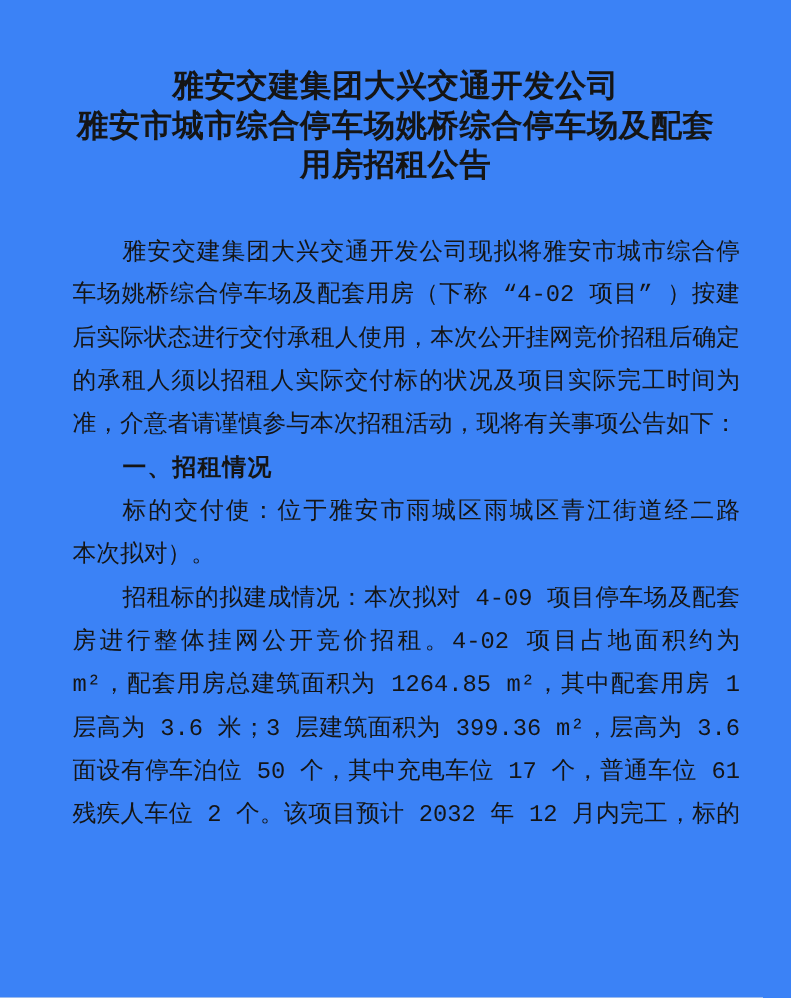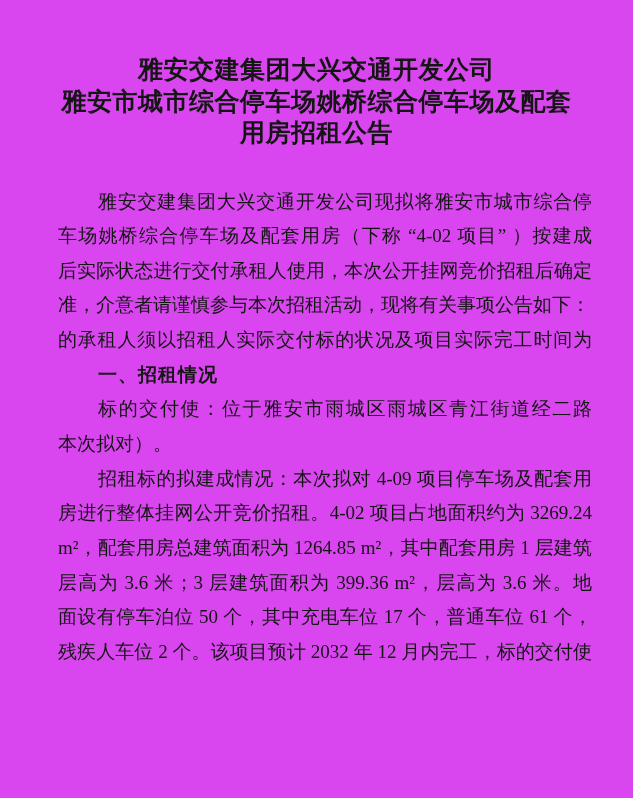--- a/index.html
+++ b/index.html
@@ -5,21 +5,21 @@
   html, body {
     margin: 0;
     padding: 0;
     background: #e8e8e6;
   }
   .page {
     position: relative;
     width: 633px;
     height: 798px;
     margin: 0 auto;
-    background: #d946ef;
+    background: #3b82f6;
     color: #151515;
     overflow: hidden;
     font-family: "Liberation Serif", "DejaVu Serif", serif;
     box-sizing: border-box;
   }
   .title-block {
     margin: 54px 36px 0 36px;
     text-align: center;
     font-family: "Liberation Sans", "DejaVu Sans", sans-serif;
     font-weight: 700;
@@ -36,50 +36,51 @@
     line-height: 34.67px;
   }
   .paragraph {
     margin: 0;
   }
   .line {
     height: 34.67px;
     overflow: hidden;
     text-align: justify;
     text-align-last: justify;
+    font-family: Liberation Mono, monospace;
   }
   .line.nofill {
     text-align: left;
     text-align-last: left;
   }
   .line.indent {
     text-indent: 40px;
   }
   .line.heading {
-    font-family: Liberation Sans, sans-serif;
+    font-family: Liberation Mono, monospace;
     font-weight: 700;
     letter-spacing: 1px;
   }
 </style>
 </head>
 <body>
 
 <div class="page">
   <div class="title-block">
     <div class="title-line">雅安交建集团大兴交通开发公司</div>
     <div class="title-line">雅安市城市综合停车场姚桥综合停车场及配套</div>
     <div class="title-line">用房招租公告</div>
   </div>
   <div class="body-block" id="doc-body">
       <div class="paragraph">
         <div class="line indent">雅安交建集团大兴交通开发公司现拟将雅安市城市综合停</div>
         <div class="line">车场姚桥综合停车场及配套用房（下称 “4-02 项目” ）按建成</div>
         <div class="line">后实际状态进行交付承租人使用，本次公开挂网竞价招租后确定</div>
+        <div class="line">的承租人须以招租人实际交付标的状况及项目实际完工时间为</div>
         <div class="line nofill">准，介意者请谨慎参与本次招租活动，现将有关事项公告如下：</div>
-        <div class="line">的承租人须以招租人实际交付标的状况及项目实际完工时间为</div>
       </div>
       <div class="paragraph">
         <div class="line indent nofill heading">一、招租情况</div>
       </div>
       <div class="paragraph">
         <div class="line indent">标的交付使：位于雅安市雨城区雨城区青江街道经二路</div>
         <div class="line nofill">本次拟对）。</div>
       </div>
       <div class="paragraph">
         <div class="line indent">招租标的拟建成情况：本次拟对 4-09 项目停车场及配套用</div>

